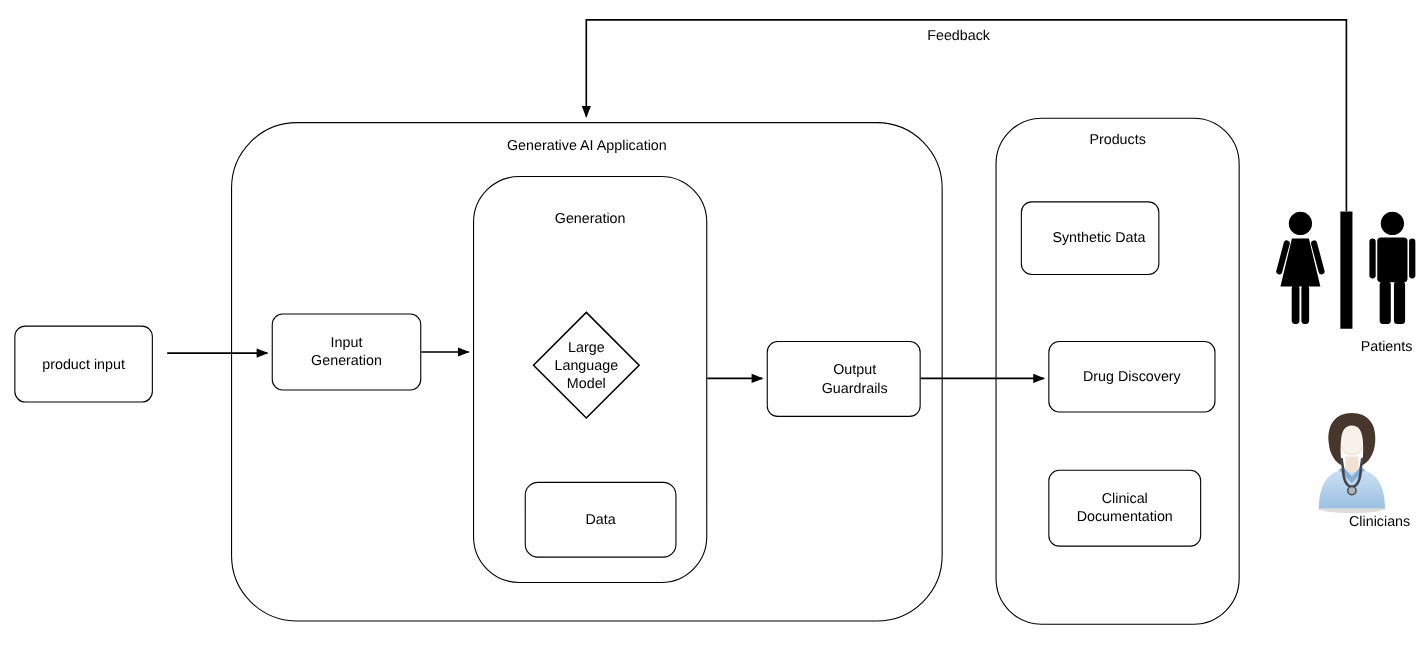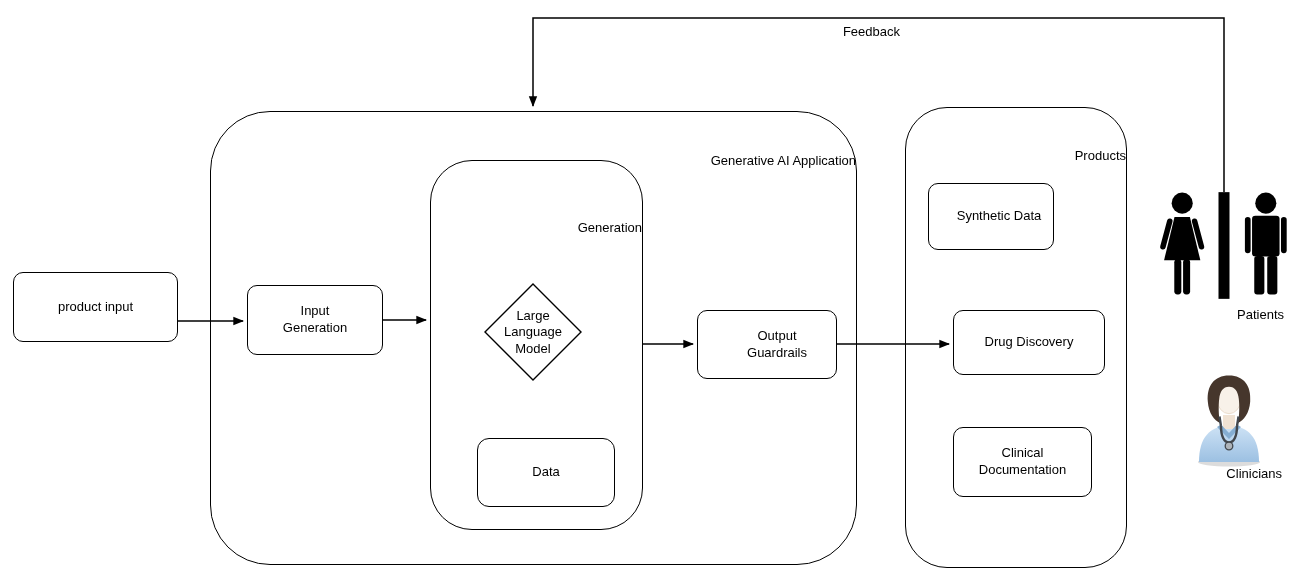--- a/index.html
+++ b/index.html
@@ -1,31 +1,31 @@
 <!DOCTYPE html>
 <html><head>
 <meta charset="utf-8">
 <style>
   html,body{margin:0;padding:0;background:#ffffff;}
   body{font-family:"Liberation Sans", sans-serif;}
   #canvas{position:relative;width:1292px;height:586px;background:#ffffff;overflow:hidden;
           font-size:13px;color:#000;}
   .container{position:absolute;background:#ffffff;border:1.6px solid #000;box-sizing:border-box;z-index:1;}
-  .container .c-label{position:absolute;left:0;width:100%;text-align:right;z-index:3;margin-top:29px;}
+  .container .c-label{position:absolute;left:0;width:100%;text-align:center;z-index:3;}
   #c-genai{left:210px;top:111px;width:647px;height:454px;border-radius:60px;}
   #c-genai .c-label{top:12px;}
   #c-generation{left:430px;top:160px;width:213px;height:370px;border-radius:42px;}
   #c-generation .c-label{top:30px;}
   #c-products{left:905px;top:107px;width:222px;height:461px;border-radius:42px;}
   #c-products .c-label{top:11px;}
   #overlay{position:absolute;left:0;top:0;z-index:2;}
   .box{position:absolute;background:#ffffff;border:1.4px solid #000;border-radius:10px;
        box-sizing:border-box;display:flex;align-items:center;justify-content:center;
        text-align:center;line-height:1.3;z-index:3;}
-  #b-product-input{left:13px;top:272px;width:165px;height:70px;}
+  #b-product-input{left:13px;top:296px;width:126px;height:70px;}
   #b-input-guardrails{left:247px;top:285px;width:136px;height:70px;}
   #b-data{left:477px;top:438px;width:138px;height:69px;border-radius:12px;}
   #b-output-guardrails{left:697px;top:310px;width:140px;height:69px;padding-left:20px;}
   #b-synthetic-data{left:928px;top:183px;width:126px;height:67px;padding-left:16px;}
   #b-drug-discovery{left:953px;top:310px;width:152px;height:65px;}
   #b-clinical-documentation{left:953px;top:427px;width:139px;height:70px;}
   .w66{max-width:66px;display:inline-block;}
   .w104{max-width:104px;display:inline-block;}
   #t-llm{position:absolute;left:489px;top:308px;width:88px;text-align:center;line-height:1.25;z-index:3;}
   .free-label{position:absolute;text-align:right;z-index:3;}

